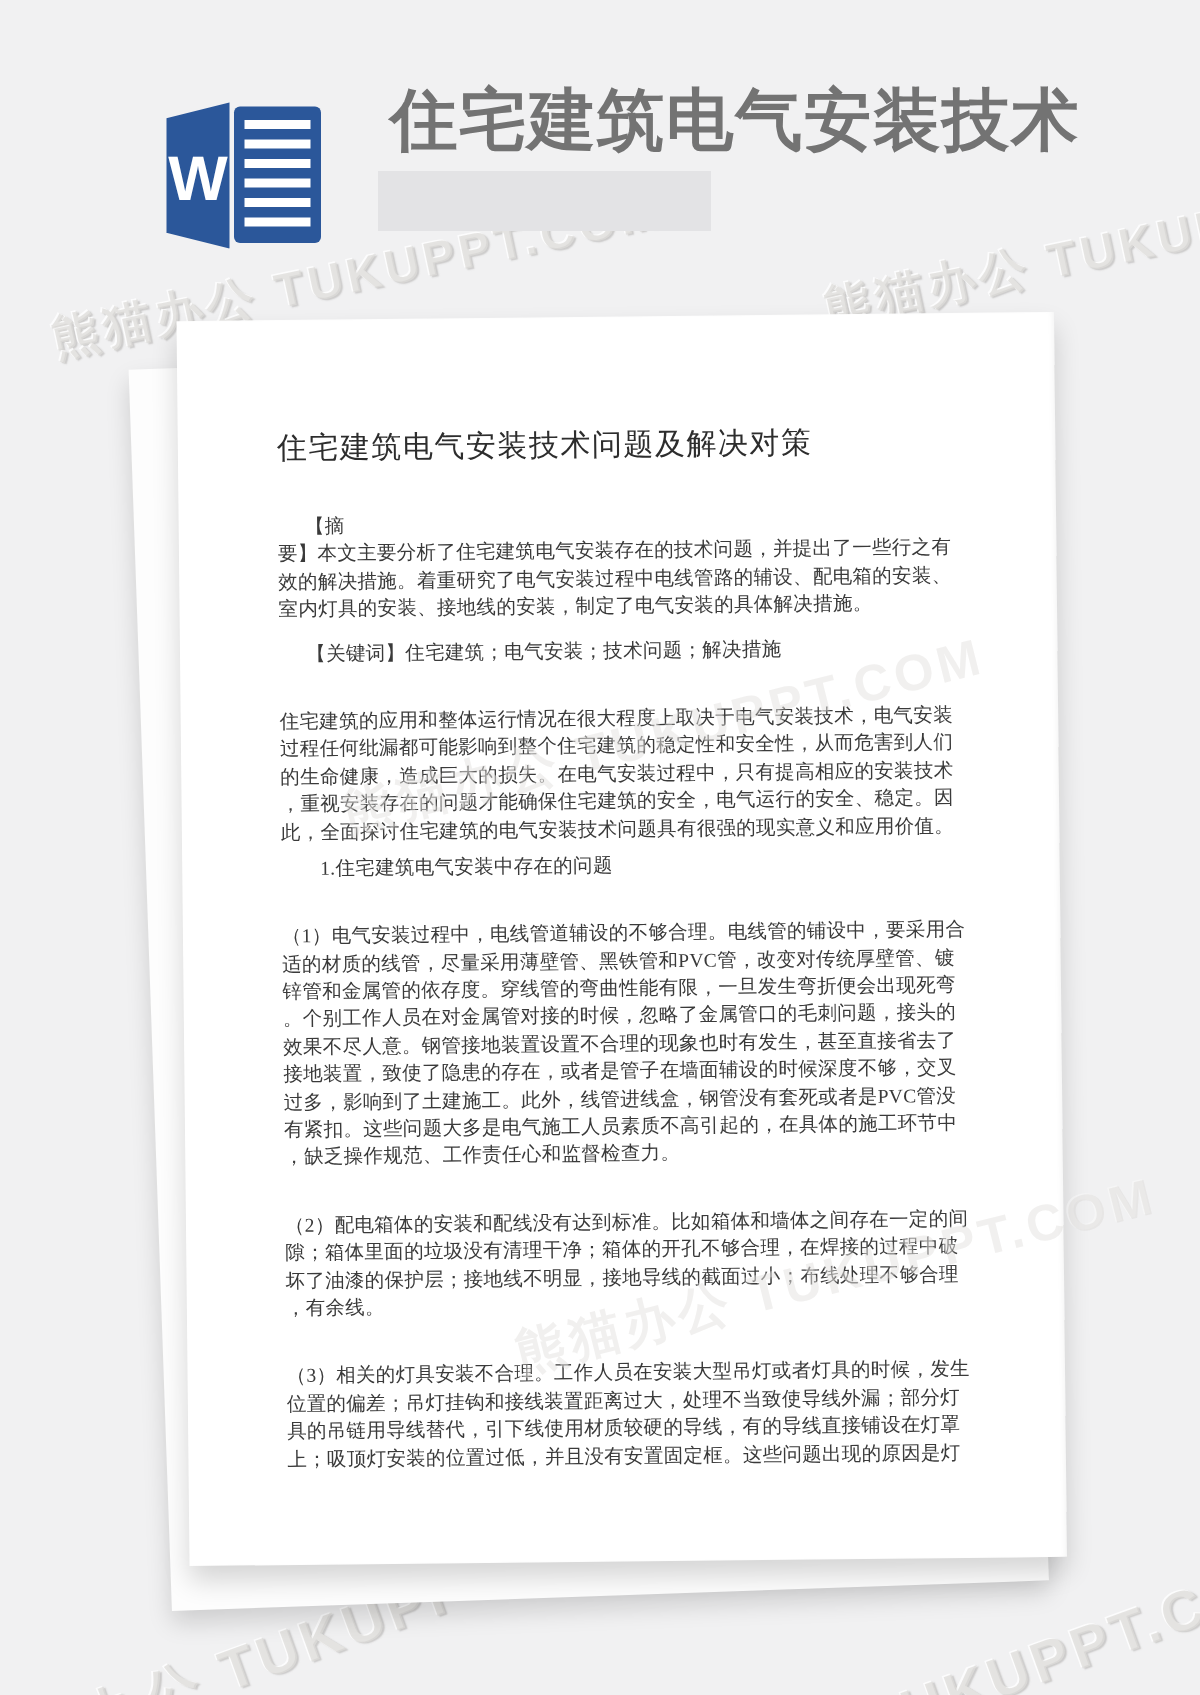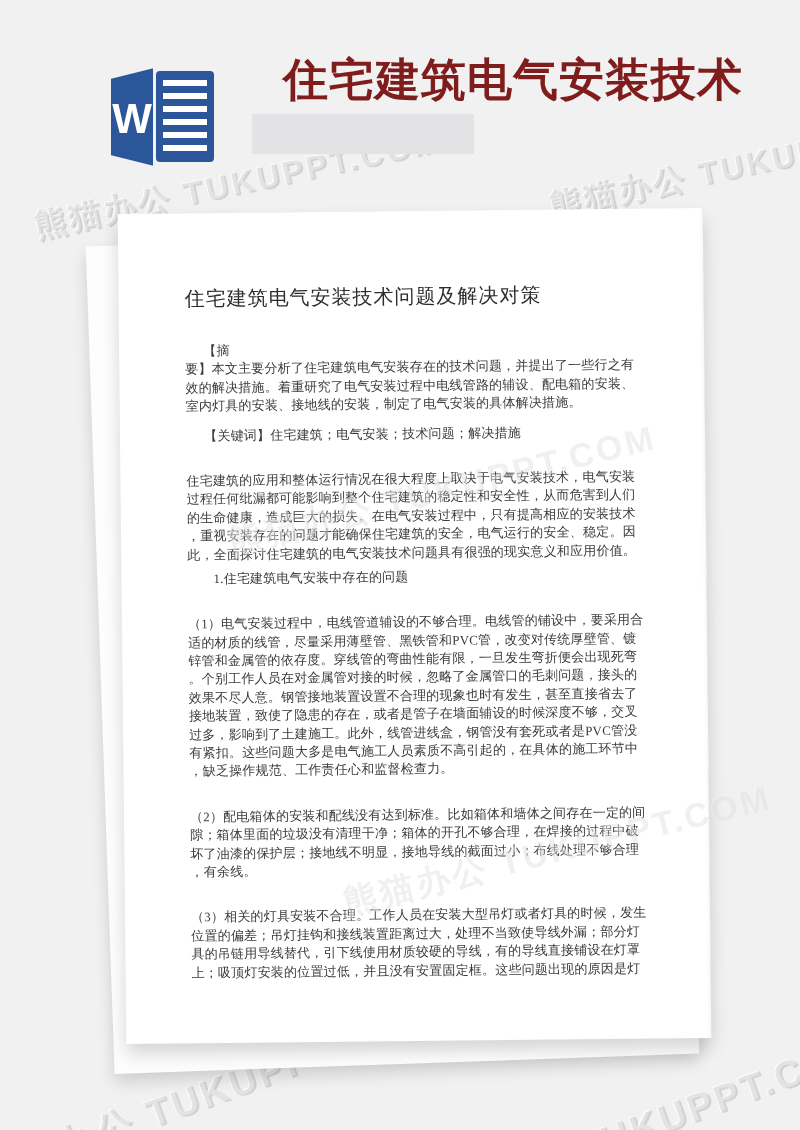--- a/index.html
+++ b/index.html
@@ -9,24 +9,23 @@
     width:800px; height:1130px;
     background:#f1f1f2;
     overflow:hidden;
     font-family:"Liberation Serif","DejaVu Serif",serif;
   }
 
   
   .word-icon { position:absolute; left:110px; top:66px; width:106px; height:102px; z-index:4; }
   .header-titles { position:absolute; left:260px; top:52px; z-index:4; }
   .header-title-line {
-    font-size:45px; font-weight:700; color:#7f1d1d;
+    font-size:45px; font-weight:700; color:#737373;
     line-height:56px; letter-spacing:1px; white-space:nowrap;
     font-family:"Liberation Serif","DejaVu Serif",serif;
-    margin-left:23px;
   }
   .title-band {
     position:absolute; left:-8px; top:62px; width:222px; height:40px;
     background:#e3e3e5; z-index:-1;
   }
 
   
   .sheet { position:absolute; background:#ffffff; z-index:3; }
   .sheet-back {
     left:100px; top:236px; width:585px; height:828px;

